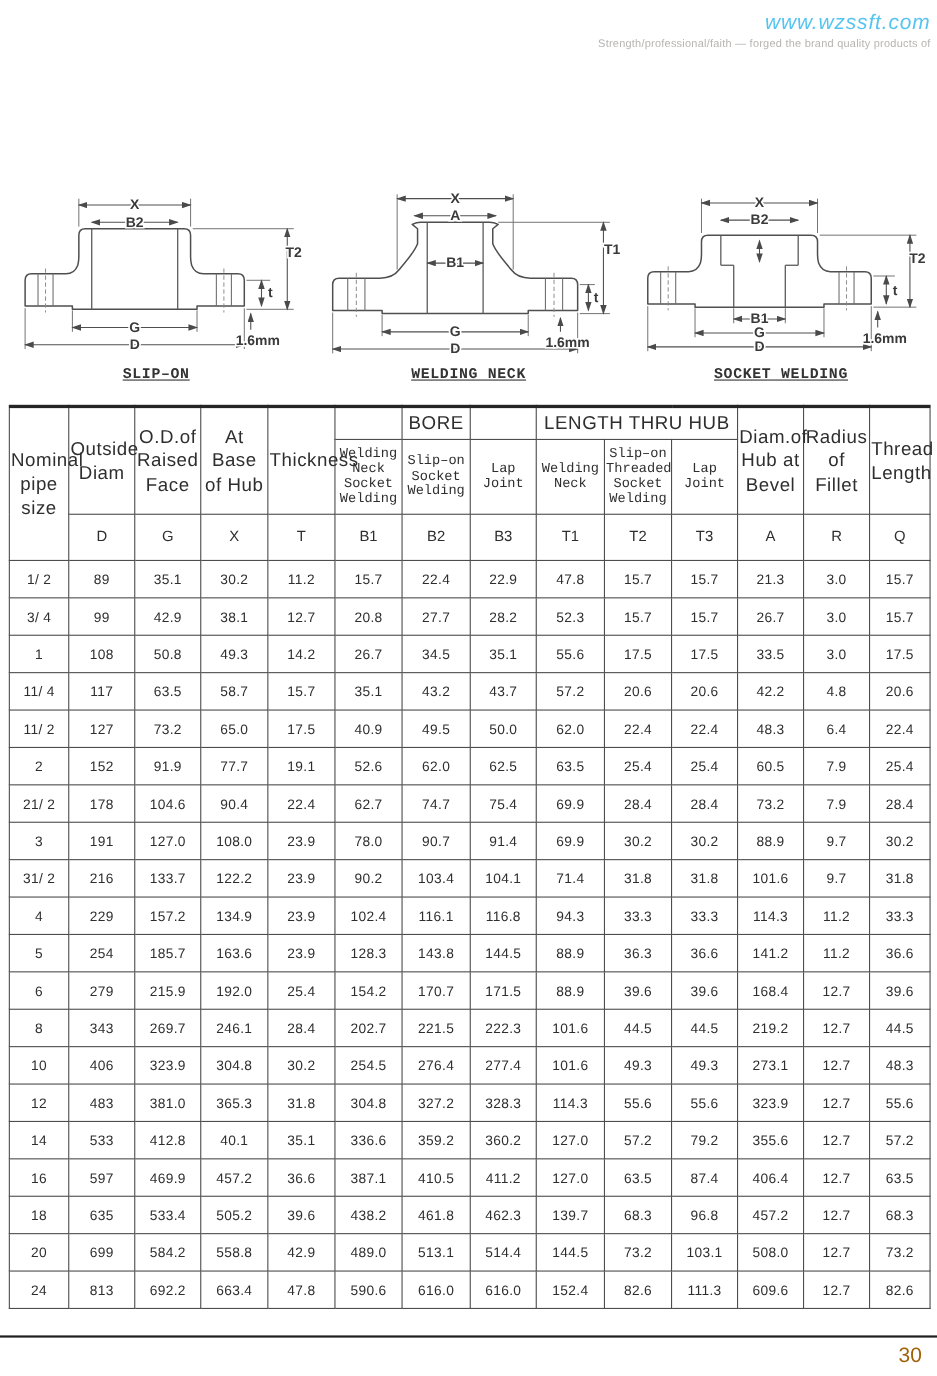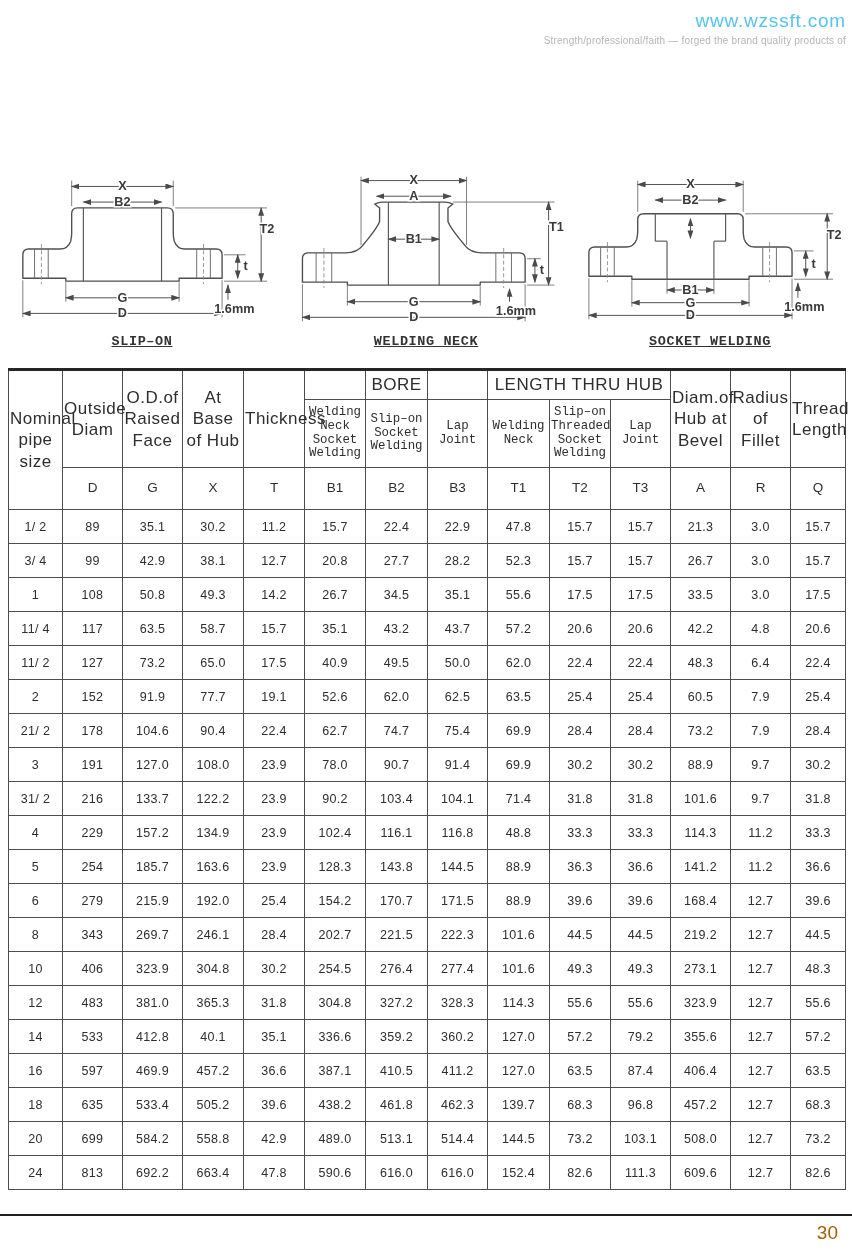--- a/index.html
+++ b/index.html
@@ -1,20 +1,20 @@
 <!DOCTYPE html>
 <html><head>
 <meta charset="utf-8">
 <style>
   * { margin:0; padding:0; box-sizing:border-box; }
   body { background:#e8e8e8; font-family:"Liberation Sans", sans-serif; }
   .page { position:relative; width:852px; height:1251px; background:#ffffff; margin:0 auto; overflow:hidden; }
 
   .tagline { position:absolute; top:1px; right:6px; font-size:10px; color:#b7b4b2; letter-spacing:.2px;margin-top:34px; }
-  .website { position:absolute; top:10px; right:6px; font-size:19px; color:#55c4f0; letter-spacing:.8px; }
+  .website { position:absolute; top:10px; right:6px; font-size:19px; font-style:italic; color:#55c4f0; letter-spacing:.8px; }
   .page-title { position:absolute; top:26px; left:10px; font-size:37px; color:#3d3a39; letter-spacing:.5px; white-space:nowrap; }
 
   .diagrams-row { position:absolute; top:163px; left:0; width:852px; display:flex; justify-content:space-between; }
   .diagram { width:284px; display:flex; flex-direction:column; align-items:center; }
   .diagram svg { display:block; }
   .diagram-caption { margin-top:3px; font-size:13.5px; font-weight:bold; letter-spacing:.6px; color:#333; text-decoration:underline;font-family:Liberation Mono, monospace; }
 
   svg .body  { fill:none; stroke:#4f4f4f; stroke-width:1.4; stroke-linejoin:round; }
   svg .inner { fill:none; stroke:#5a5a5a; stroke-width:1.2; }
   svg .hole  { stroke:#6d6d6d; stroke-width:1; fill:none; }
@@ -421,21 +421,21 @@
           </tr>
           <tr>
             <td>4</td>
             <td>229</td>
             <td>157.2</td>
             <td>134.9</td>
             <td>23.9</td>
             <td>102.4</td>
             <td>116.1</td>
             <td>116.8</td>
-            <td>48.8</td>
+            <td>94.3</td>
             <td>33.3</td>
             <td>33.3</td>
             <td>114.3</td>
             <td>11.2</td>
             <td>33.3</td>
           </tr>
           <tr>
             <td>5</td>
             <td>254</td>
             <td>185.7</td>

